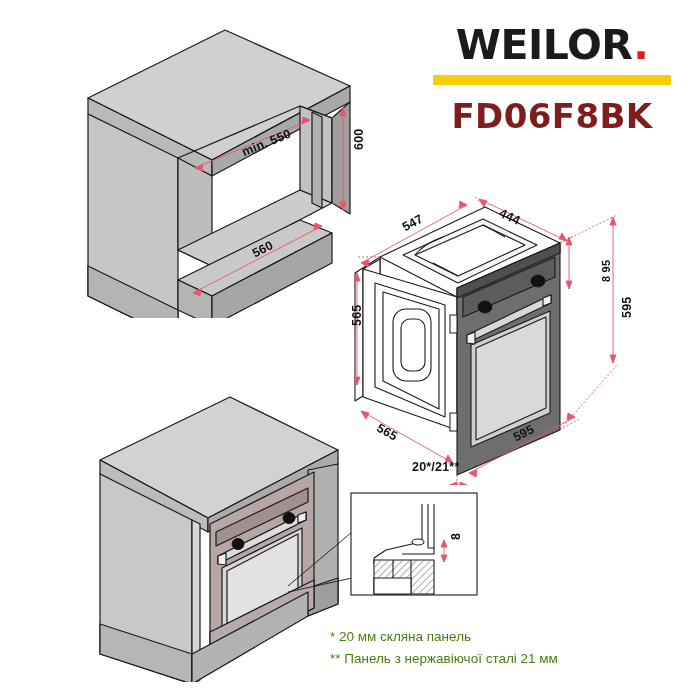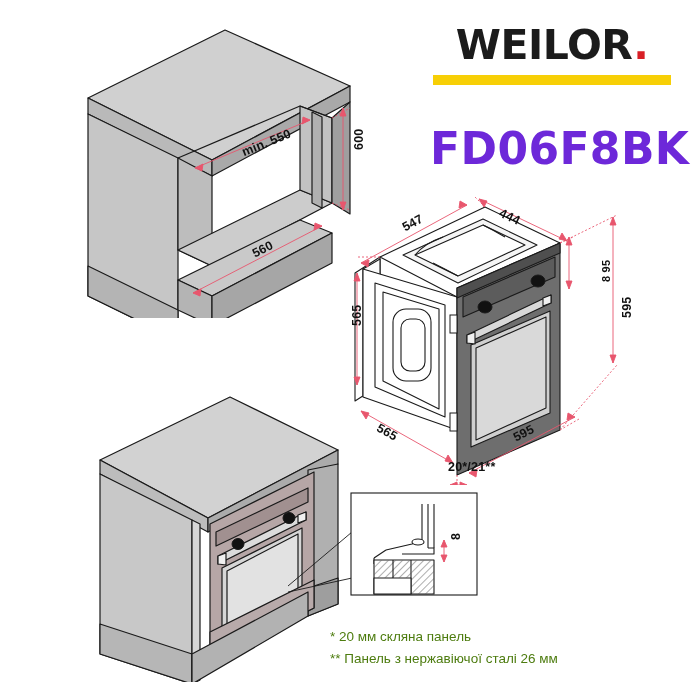--- a/index.html
+++ b/index.html
@@ -41,26 +41,26 @@
   .brand-dot {
     color: #d81f26;
   }
   .brand-rule {
     margin: 8px auto 0 auto;
     width: 238px;
     height: 10px;
     background: #f7cf06;
   }
   .model-name {
-    margin-top: 38px;
+    margin-top: 11px;
     font-family: "DejaVu Sans", sans-serif;
-    font-size: 44px;
+    font-size: 34px;
     font-weight: bold;
     letter-spacing: 0.4px;
-    color: #6d28d9;
+    color: #7f1d1d;
     white-space: nowrap;
   }
   .footnotes {
     position: absolute;
     left: 330px;
     top: 626px;
     width: 360px;
     font-size: 13.5px;
     line-height: 1.62;
     color: #4d7c0f;
@@ -229,21 +229,21 @@
     </g>
   </svg>
 
   <div class="dim-label" style="left:400px;top:222px;transform:rotate(-29deg);transform-origin:left top;">547</div>
   <div class="dim-label" style="left:503px;top:206px;transform:rotate(25deg);transform-origin:left top;">444</div>
   <div class="dim-label dim-small" style="left:600px;top:282px;transform:rotate(-90deg);transform-origin:left top;">8 95</div>
   <div class="dim-label" style="left:620px;top:318px;transform:rotate(-90deg);transform-origin:left top;">595</div>
   <div class="dim-label" style="left:350px;top:326px;transform:rotate(-90deg);transform-origin:left top;">565</div>
   <div class="dim-label" style="left:381px;top:421px;transform:rotate(29deg);transform-origin:left top;">565</div>
   <div class="dim-label" style="left:511px;top:432px;transform:rotate(-27deg);transform-origin:left top;">595</div>
-  <div class="dim-label" style="left:448px;top:460px;">20*/21**</div>
+  <div class="dim-label" style="left:412px;top:460px;">20*/21**</div>
 
   <svg width="300" height="290" style="position:absolute;left:70px;top:392px;">
     <g fill="none" stroke="#1a1a1a" stroke-width="1.2" stroke-linejoin="round">
 
       <polygon points="30,68 160,5 268,58 138,126" fill="#d2d2d2"></polygon>
       <polygon points="30,68 138,126 138,140 30,82" fill="#bcbcbc"></polygon>
       <polygon points="138,126 268,58 268,72 138,140" fill="#ababab"></polygon>
 
       <polygon points="30,82 30,262 122,292 122,128" fill="#c8c8c8"></polygon>
       <polygon points="30,232 122,262 122,292 30,262" fill="#b6b6b6"></polygon>
@@ -309,16 +309,16 @@
       <line x1="94" y1="48" x2="94" y2="70"></line>
       <polygon points="94,48 91,55 97,55" fill="#e8566d"></polygon>
       <polygon points="94,70 91,63 97,63" fill="#e8566d"></polygon>
     </g>
   </svg>
 
   <div class="dim-label" style="left:449px;top:540px;transform:rotate(-90deg);transform-origin:left top;">8</div>
 
   <div class="footnotes">
     <div class="footnote-line">* 20 мм скляна панель</div>
-    <div class="footnote-line">** Панель з нержавіючої сталі 26 мм</div>
+    <div class="footnote-line">** Панель з нержавіючої сталі 21 мм</div>
   </div>
 
 </div>
 
 </body></html>

